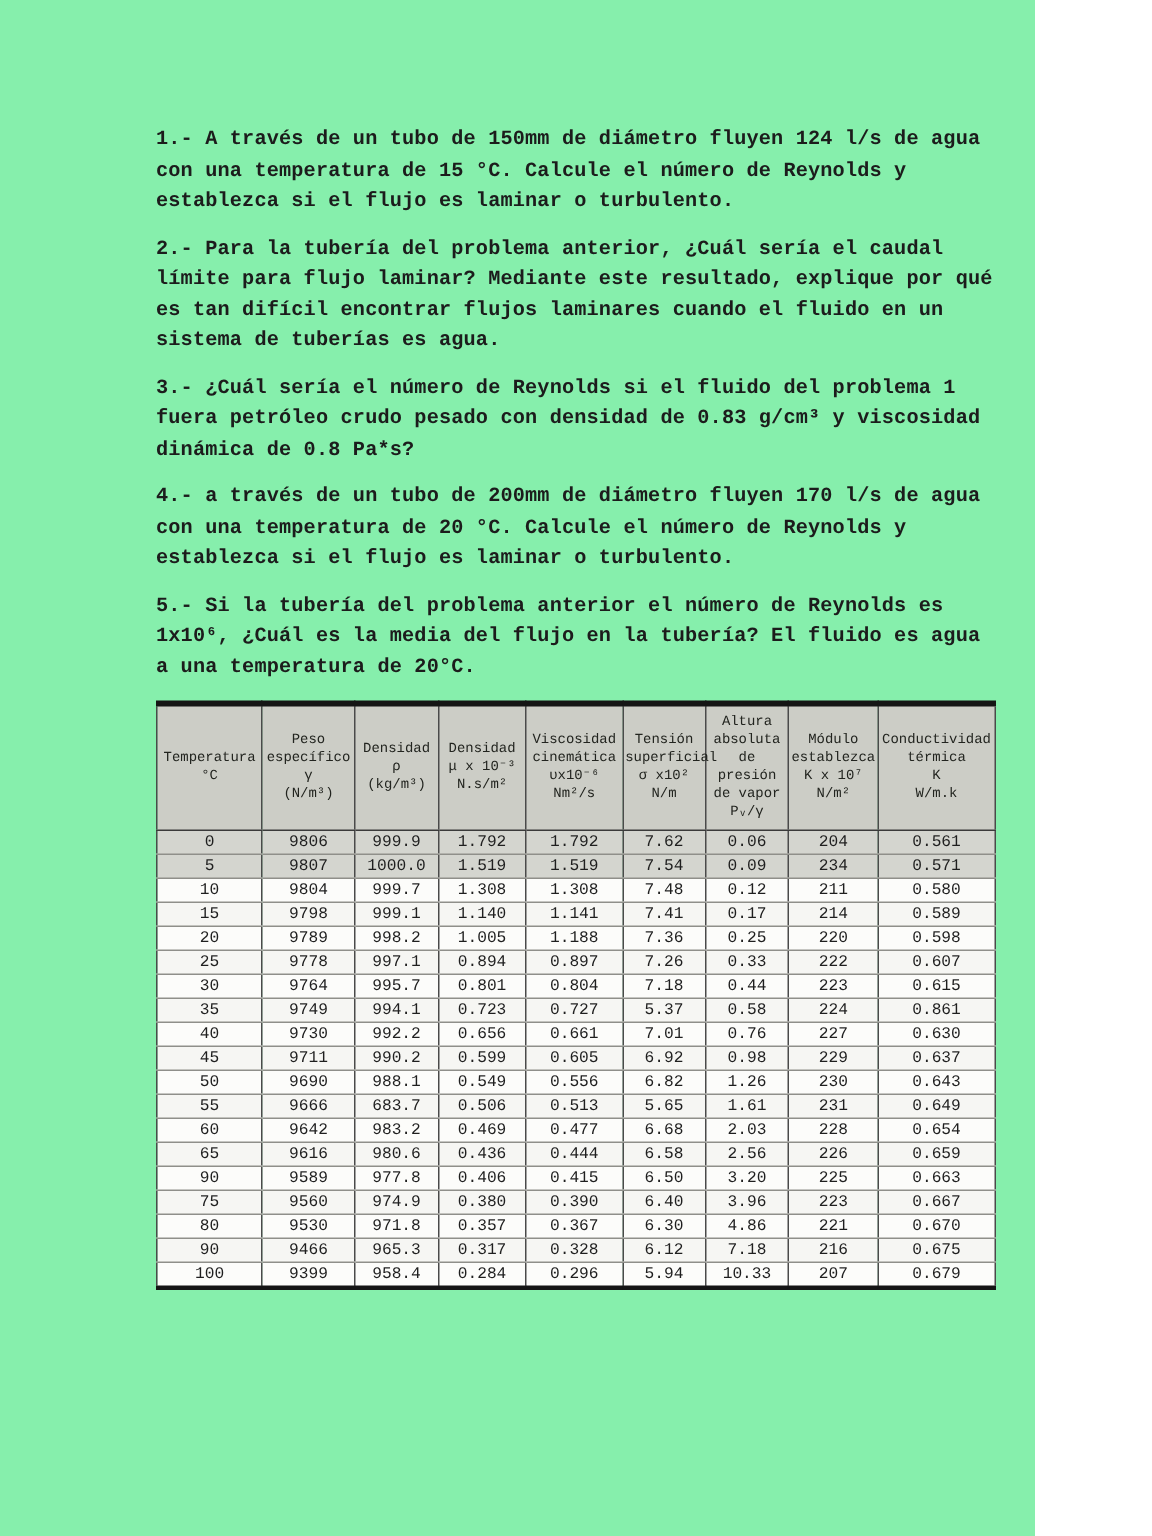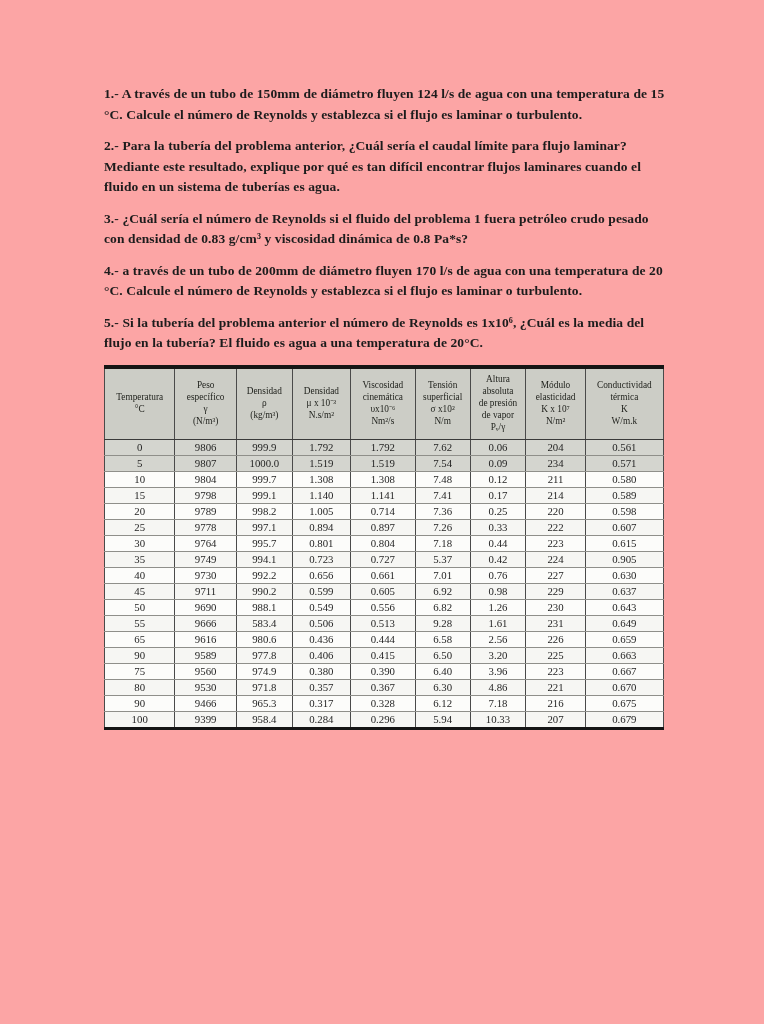--- a/index.html
+++ b/index.html
@@ -1,21 +1,21 @@
 <!DOCTYPE html>
 <html lang="es"><head>
 <meta charset="utf-8">
 <style>
   html, body { margin: 0; padding: 0; background: #ffffff; }
   .page {
     position: relative;
-    width: 764px;
+    width: 690px;
     height: 1024px;
-    background: #fca5a5;
-    font-family: Liberation Serif, serif;
+    background: #86efac;
+    font-family: Liberation Mono, monospace;
     color: #1b1b1b;
     overflow: hidden;
   }
   .content {
     position: absolute;
     left: 104px;
     top: 84px;
     width: 562px;
   }
   .problem {
@@ -114,21 +114,21 @@
             <th>Tensión
 superficial
 σ x10²
 N/m</th>
             <th>Altura
 absoluta
 de presión
 de vapor
 Pᵥ/γ</th>
             <th>Módulo
-elasticidad
+establezca
 K x 10⁷
 N/m²</th>
             <th>Conductividad
 térmica
 K
 W/m.k</th>
           </tr>
       </thead>
       <tbody>
           <tr>
@@ -173,21 +173,21 @@
             <td>7.41</td>
             <td>0.17</td>
             <td>214</td>
             <td>0.589</td>
           </tr>
           <tr>
             <td>20</td>
             <td>9789</td>
             <td>998.2</td>
             <td>1.005</td>
-            <td>0.714</td>
+            <td>1.188</td>
             <td>7.36</td>
             <td>0.25</td>
             <td>220</td>
             <td>0.598</td>
           </tr>
           <tr>
             <td>25</td>
             <td>9778</td>
             <td>997.1</td>
             <td>0.894</td>
@@ -208,23 +208,23 @@
             <td>223</td>
             <td>0.615</td>
           </tr>
           <tr>
             <td>35</td>
             <td>9749</td>
             <td>994.1</td>
             <td>0.723</td>
             <td>0.727</td>
             <td>5.37</td>
-            <td>0.42</td>
+            <td>0.58</td>
             <td>224</td>
-            <td>0.905</td>
+            <td>0.861</td>
           </tr>
           <tr>
             <td>40</td>
             <td>9730</td>
             <td>992.2</td>
             <td>0.656</td>
             <td>0.661</td>
             <td>7.01</td>
             <td>0.76</td>
             <td>227</td>
@@ -248,27 +248,38 @@
             <td>0.549</td>
             <td>0.556</td>
             <td>6.82</td>
             <td>1.26</td>
             <td>230</td>
             <td>0.643</td>
           </tr>
           <tr>
             <td>55</td>
             <td>9666</td>
-            <td>583.4</td>
+            <td>683.7</td>
             <td>0.506</td>
             <td>0.513</td>
-            <td>9.28</td>
+            <td>5.65</td>
             <td>1.61</td>
             <td>231</td>
             <td>0.649</td>
+          </tr>
+          <tr>
+            <td>60</td>
+            <td>9642</td>
+            <td>983.2</td>
+            <td>0.469</td>
+            <td>0.477</td>
+            <td>6.68</td>
+            <td>2.03</td>
+            <td>228</td>
+            <td>0.654</td>
           </tr>
           <tr>
             <td>65</td>
             <td>9616</td>
             <td>980.6</td>
             <td>0.436</td>
             <td>0.444</td>
             <td>6.58</td>
             <td>2.56</td>
             <td>226</td>

